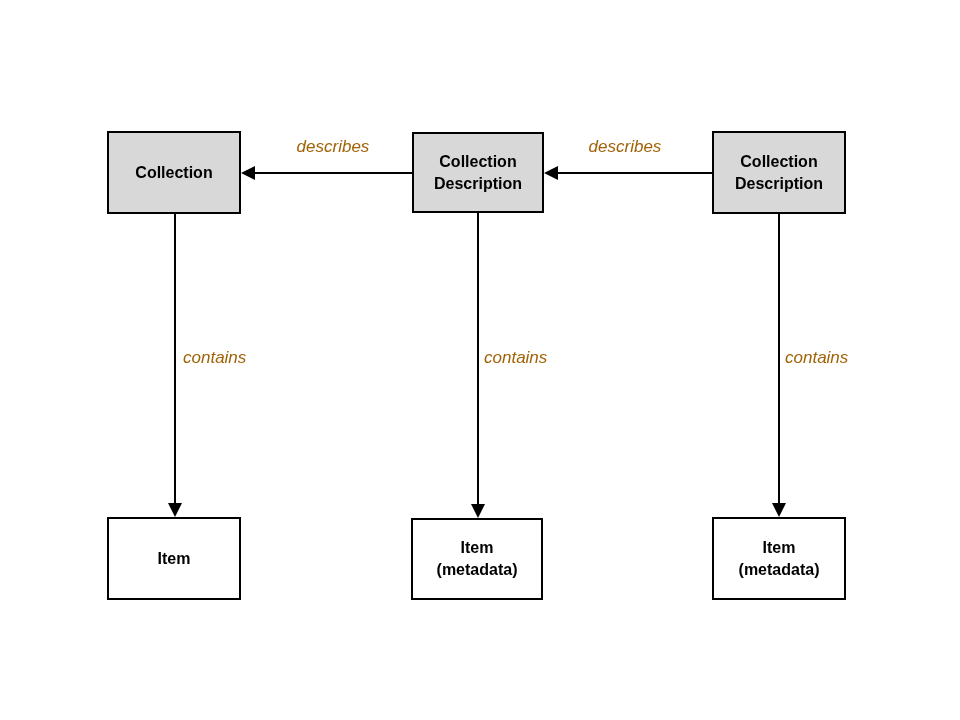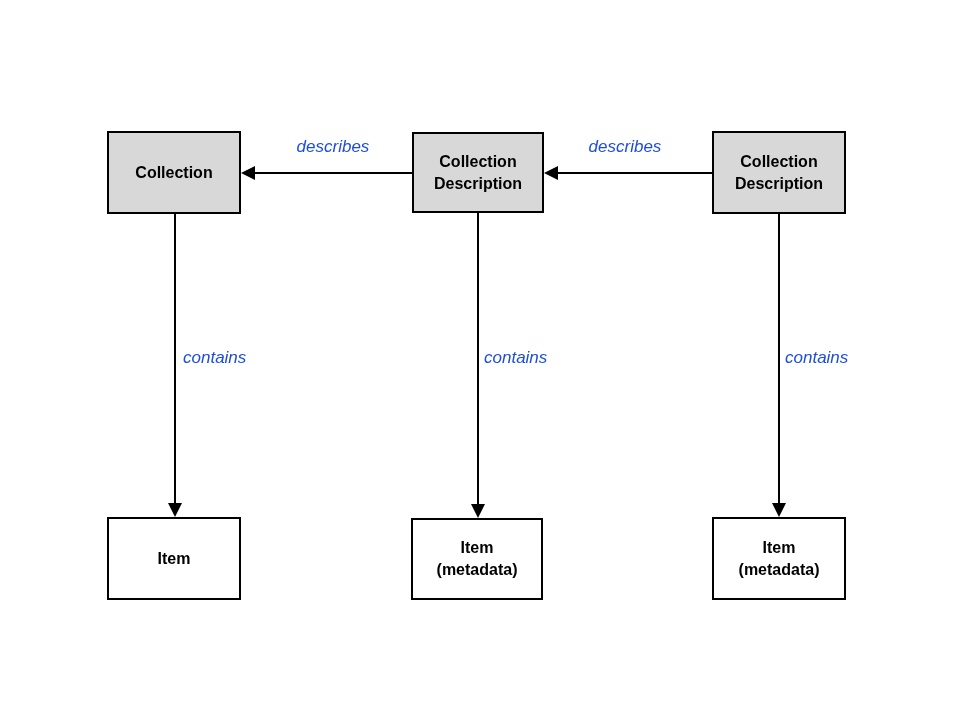--- a/index.html
+++ b/index.html
@@ -66,21 +66,21 @@
   #describes-head-1 { left: 241px; top: 166px; }
   #describes-head-2 { left: 544px; top: 166px; }
   #contains-head-1  { left: 168px; top: 503px; }
   #contains-head-2  { left: 471px; top: 504px; }
   #contains-head-3  { left: 772px; top: 503px; }
 
   .edge-label {
     position: absolute;
     font-style: italic;
     font-size: 17px;
-    color: #1d4ed8;
+    color: #a16207;
     white-space: nowrap;
   }
   #describes-label-1 { left: 283px; top: 137px; width: 100px; text-align: center; }
   #describes-label-2 { left: 575px; top: 137px; width: 100px; text-align: center; }
   #contains-label-1  { left: 183px; top: 348px; }
   #contains-label-2  { left: 484px; top: 348px; }
   #contains-label-3  { left: 785px; top: 348px; }
 </style>
 </head>
 <body style="background: rgb(255, 255, 255);">

